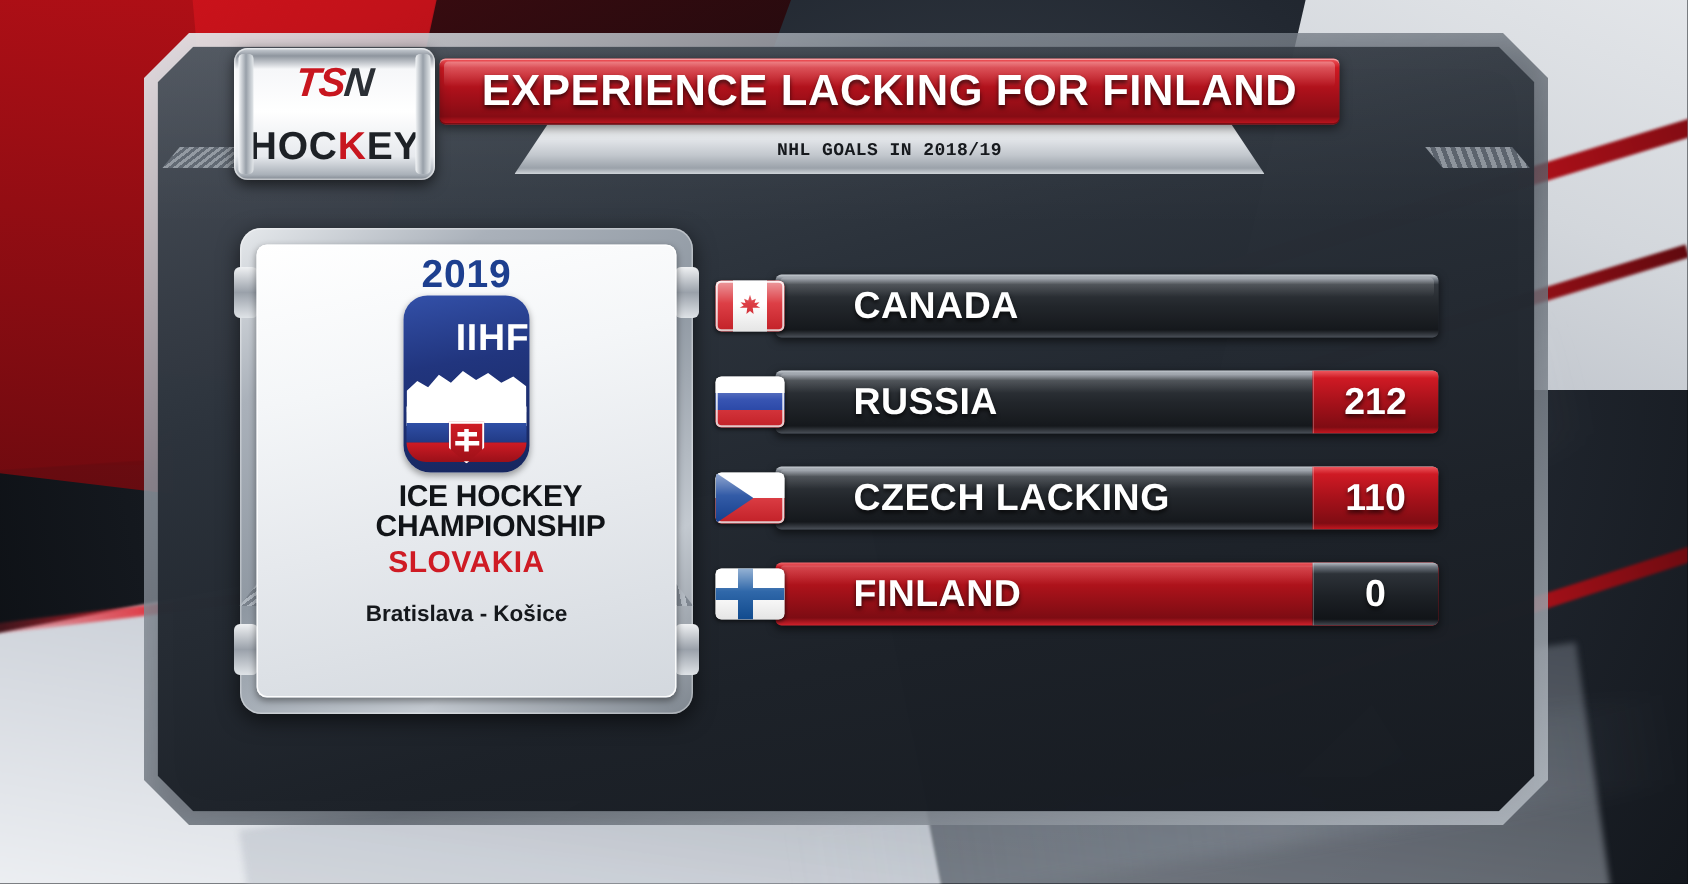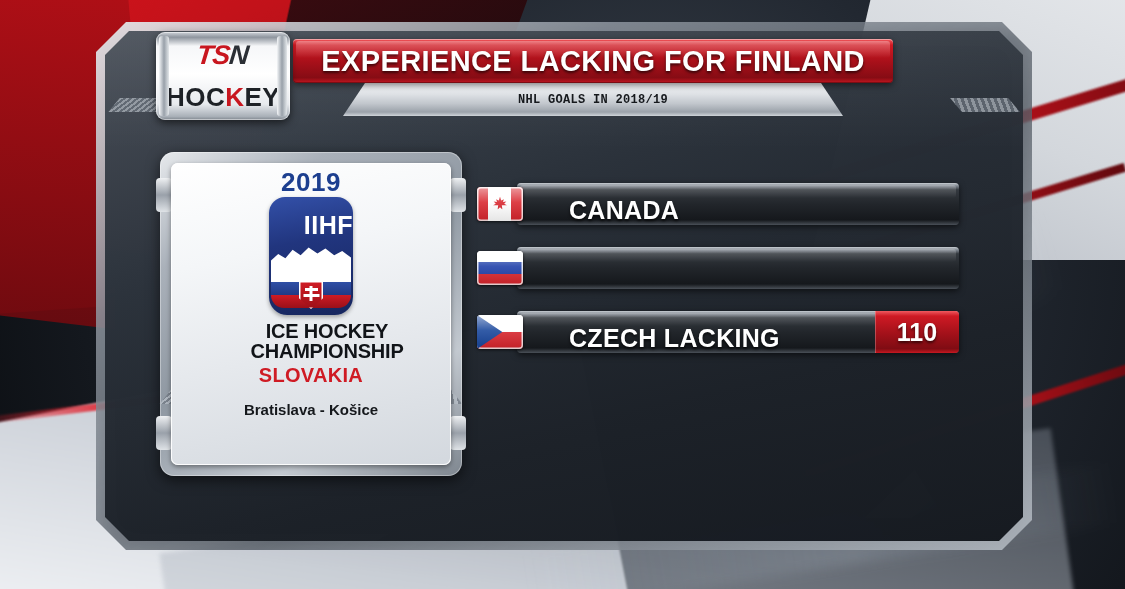--- a/index.html
+++ b/index.html
@@ -297,21 +297,21 @@
     background:#17459b; clip-path:polygon(0 0,100% 50%,0 100%);
   }
   
   .f-fi{ background:#ffffff; }
   .f-fi .vbar{ position:absolute; left:32%; top:0; width:22%; height:100%; background:#13539e; }
   .f-fi .hbar{ position:absolute; left:0; top:39%; width:100%; height:22%; background:#13539e; }
 
   .bar{
     position:relative; flex:1 1 auto; margin-left:-6px;
     border-radius:4px; overflow:hidden;
-    display:flex; align-items:flex-end;
+    display:flex; align-items:center;
     box-shadow:0 2px 6px rgba(0,0,0,.6);
     background:linear-gradient(180deg,#c9ced4 0%,#7f868f 7%,#34393f 16%,#22262b 50%,#15181c 88%,#4a5058 100%);
   }
   .row.highlight .bar{
     background:linear-gradient(180deg,#f0686d 0%,#c9161f 8%,#a21119 48%,#7d0c13 88%,#d2222c 100%);
   }
   .bar::after{
     content:""; position:absolute; left:3px; right:3px; top:2px; height:13px;
     background:linear-gradient(180deg,rgba(255,255,255,.22),rgba(255,255,255,0));
     border-radius:3px; pointer-events:none;
@@ -424,28 +424,41 @@
     <div class="bar">
       <div class="country">CANADA</div>
     </div>
   </div>
 
   <div class="row">
     <div class="flag f-ru">
       <div class="gloss"></div>
     </div>
     <div class="bar">
+      <div class="country">RUSSIA</div>
+      <div class="value">212</div>
     </div>
   </div>
 
   <div class="row">
     <div class="flag f-cz">
       <div class="tri"></div>
       <div class="gloss"></div>
     </div>
     <div class="bar">
       <div class="country">CZECH LACKING</div>
       <div class="value">110</div>
     </div>
   </div>
 
+  <div class="row highlight">
+    <div class="flag f-fi">
+      <div class="hbar"></div>
+      <div class="vbar"></div>
+      <div class="gloss"></div>
+    </div>
+    <div class="bar">
+      <div class="country">FINLAND</div>
+      <div class="value">0</div>
+    </div>
+  </div>
 
 </div>
 
 </body></html>

